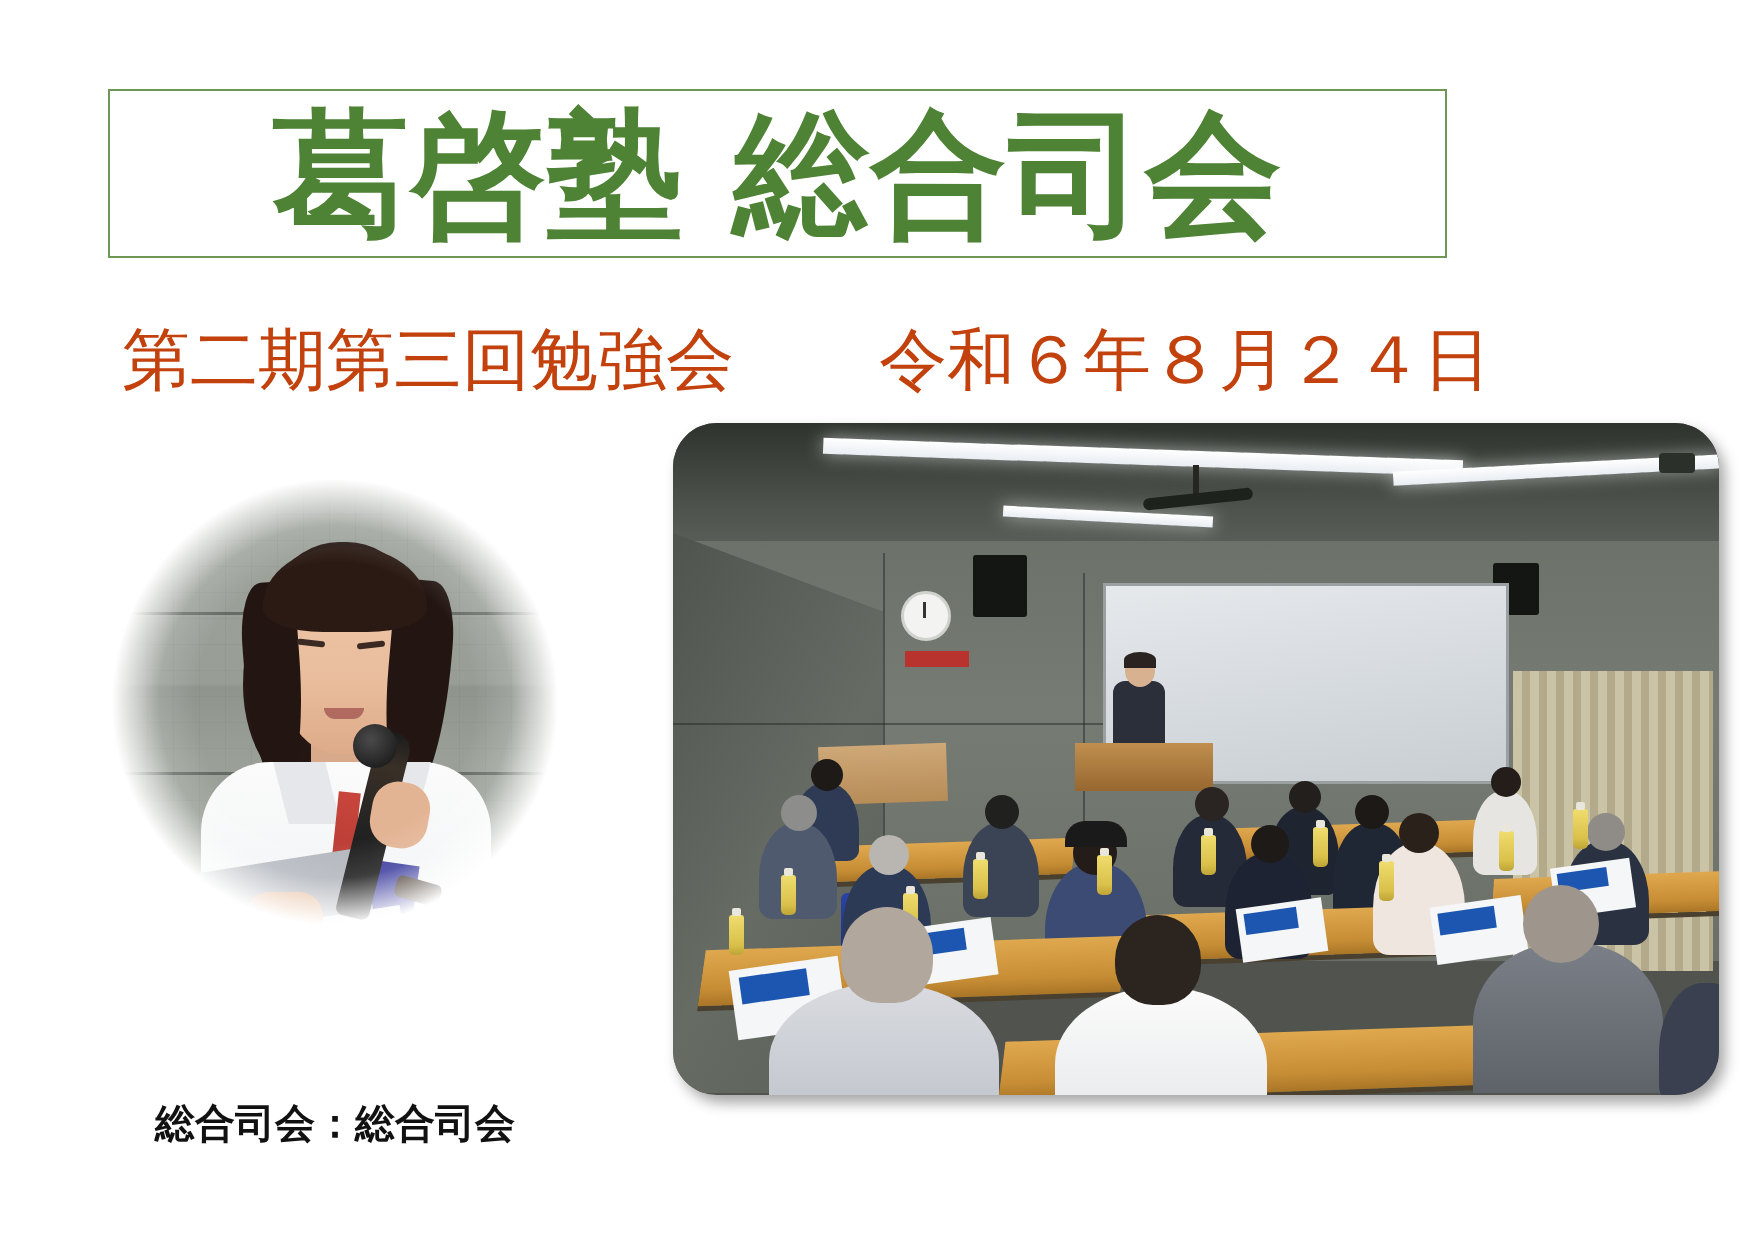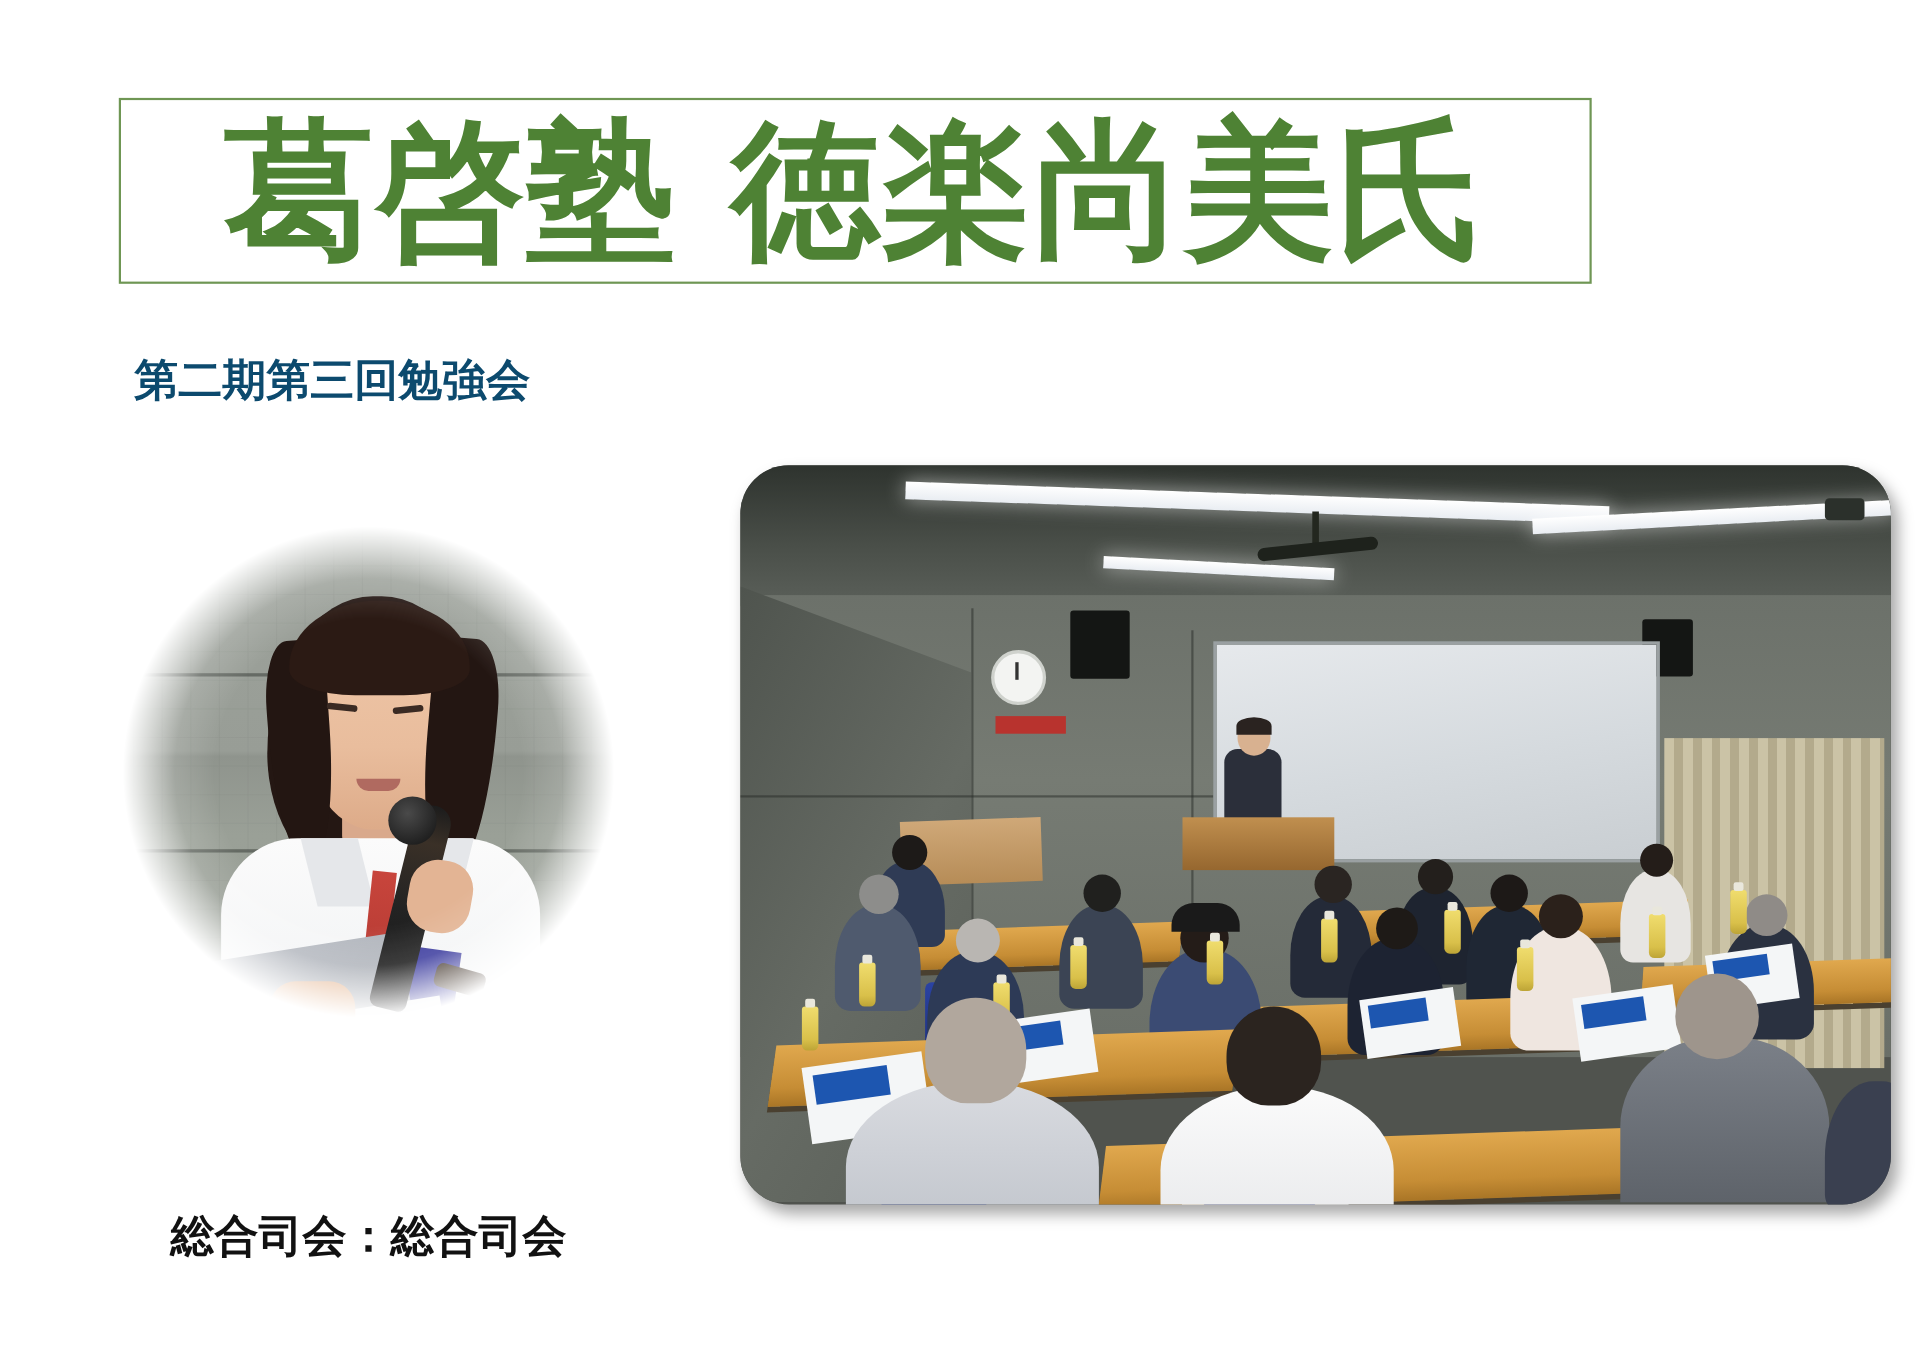--- a/index.html
+++ b/index.html
@@ -46,24 +46,24 @@
   
   #subheader {
     position: absolute;
     left: 0;
     top: 318px;
     width: 1755px;
     height: 80px;
   }
   .sub-text {
     position: absolute;
-    font-size: 40px;
+    font-size: 68px;
     line-height: 1.0;
-    font-weight: 700;
-    color: #0c4a6e;
+    font-weight: 400;
+    color: #c2410c;
     white-space: nowrap;
     font-family: "DejaVu Sans", "Liberation Sans", sans-serif;
   }
   #session-label { left: 122px;  top: 8px; }
   #date-label    { left: 879px;  top: 8px; }
 
   
   #portrait-wrap {
     position: absolute;
     left: 95px;
@@ -435,25 +435,26 @@
     background: #1d56b0;
   }
 
   
   .nosel { user-select: none; }
 </style>
 </head>
 <body class="nosel">
 
 <div id="title-box">
-  <div id="title-text">葛啓塾 徳楽尚美氏</div>
+  <div id="title-text">葛啓塾 総合司会</div>
 </div>
 
 <div id="subheader">
   <div class="sub-text" id="session-label">第二期第三回勉強会</div>
+  <div class="sub-text" id="date-label">令和６年８月２４日</div>
 </div>
 
 <div id="portrait-wrap">
   <div id="portrait-photo">
     <div class="wall"></div>
     <div class="wall-grid"></div>
     <div class="wall-seam" style="top:150px"></div>
     <div class="wall-seam" style="top:310px"></div>
 
     <div class="p-hair-back"></div>

